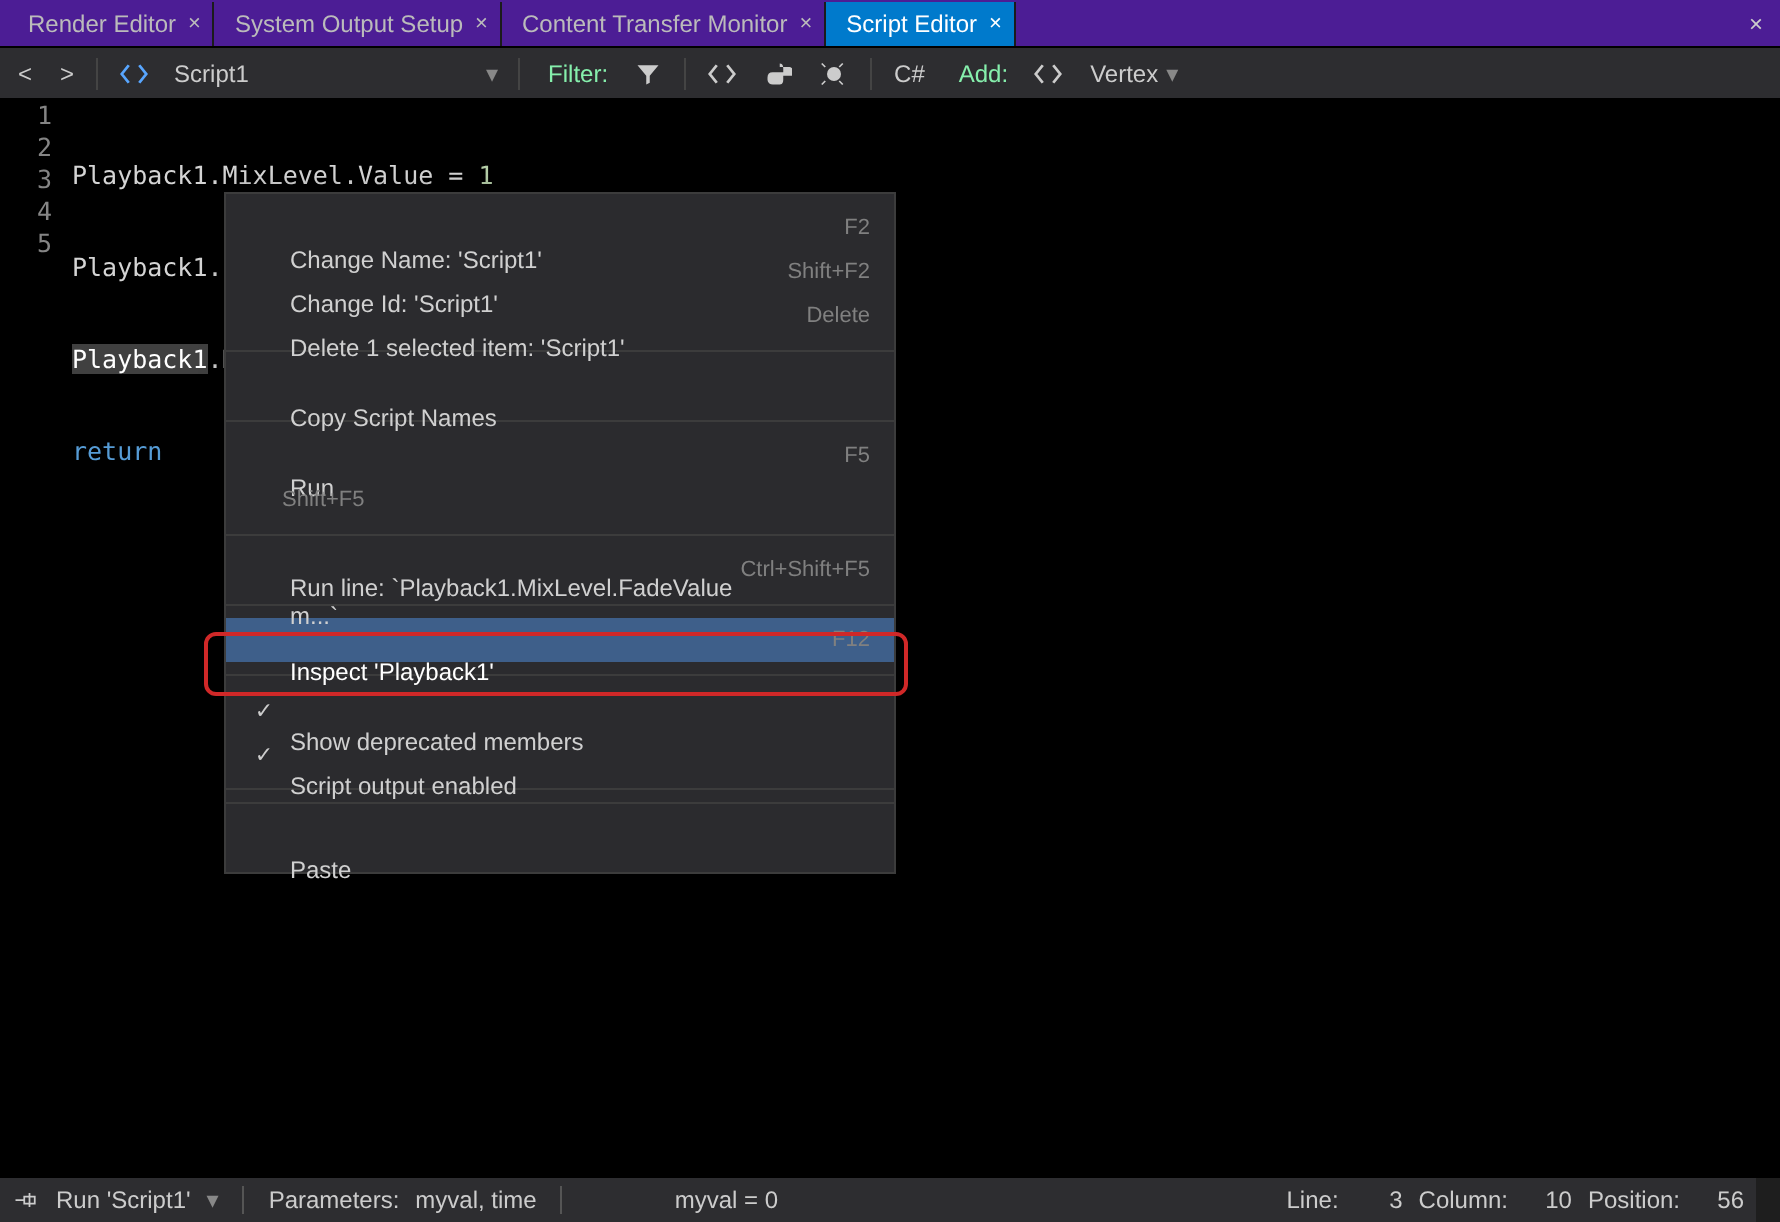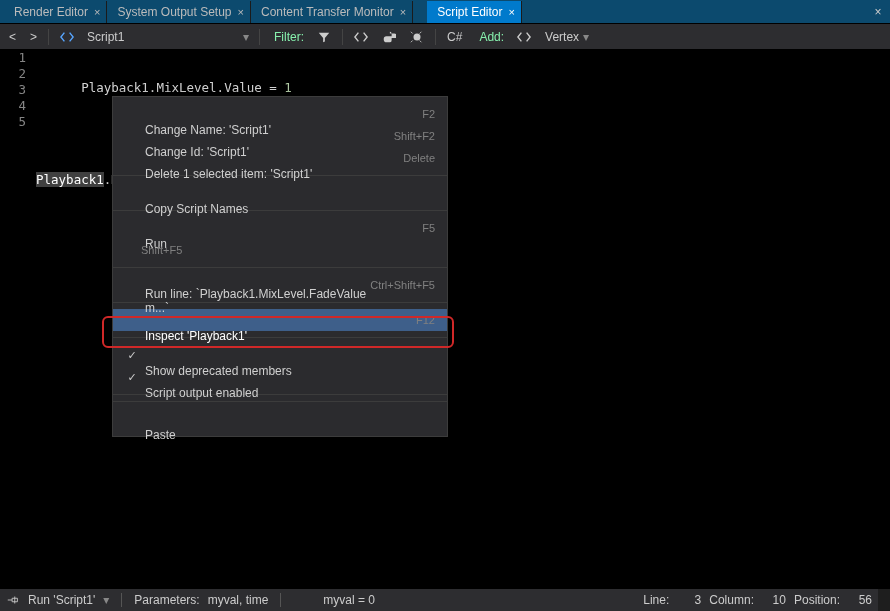--- a/index.html
+++ b/index.html
@@ -10,34 +10,34 @@
     font-family: "Segoe UI", Arial, sans-serif;
     font-size: 12px;
     color: #cccccc;
     overflow: hidden;
     position: relative;
   }
   .tab-strip {
     display: flex;
     align-items: center;
     height: 24px;
-    background: #0c4a6e;
+    background: #4c1d95;
     border-bottom: 1px solid #000;
     padding-left: 4px;
   }
   .tab {
     display: flex;
     align-items: center;
     padding: 0 6px 0 10px;
     height: 22px;
     color: #bbbbbb;
     cursor: pointer;
     border-right: 1px solid #1b1b1b;
   }
-  .tab.active { background: #007acc; color: #fff; margin-left: 14px; }
+  .tab.active { background: #007acc; color: #fff; }
   .tab .close { margin-left: 6px; font-size: 11px; }
   .tab-strip .spacer { flex: 1; }
   .tab-strip .win-close {
     color: #ccc;
     width: 24px;
     text-align: center;
   }
   .toolbar {
     display: flex;
     align-items: center;
@@ -81,21 +81,21 @@
     background: #000;
     user-select: none;
   }
   .gutter .ln { height: 16px; line-height: 16px; }
   .code {
     padding-left: 4px;
     color: #d4d4d4;
     background: #000;
     white-space: pre;
   }
-  .code .line { height: 16px; line-height: 16px; text-align: center; }
+  .code .line { height: 16px; line-height: 16px; }
   .sel {
     background: #404040;
     color: #fff;
   }
   .num { color: #b5cea8; }
   .kw { color: #569cd6; margin-top: 18px; }
   .statusbar {
     position: absolute;
     bottom: 0; left: 0; right: 12px;
     height: 22px;
@@ -322,21 +322,21 @@
     <svg class="icon" viewBox="0 0 16 16">
         <path d="M2 8h5M10 4v8M7 6h6v4H7z" stroke="#ccc" fill="none"></path>
       </svg>
   </span>
   <span>Run 'Script1'</span>
   <span style="color:#888">▾</span>
   <span class="sep"></span>
   <span>Parameters:</span>
   <span>myval, time</span>
   <span class="sep"></span>
-  <span style="margin-left:30px">myval = 0</span>
+  <span style="margin-left:44px">myval = 0</span>
   <span class="push"></span>
   <span>Line:</span>
   <span style="width:24px;text-align:right">3</span>
   <span>Column:</span>
   <span style="width:24px;text-align:right">10</span>
   <span>Position:</span>
   <span style="width:24px;text-align:right">56</span>
 </div>
 
 </body></html>

